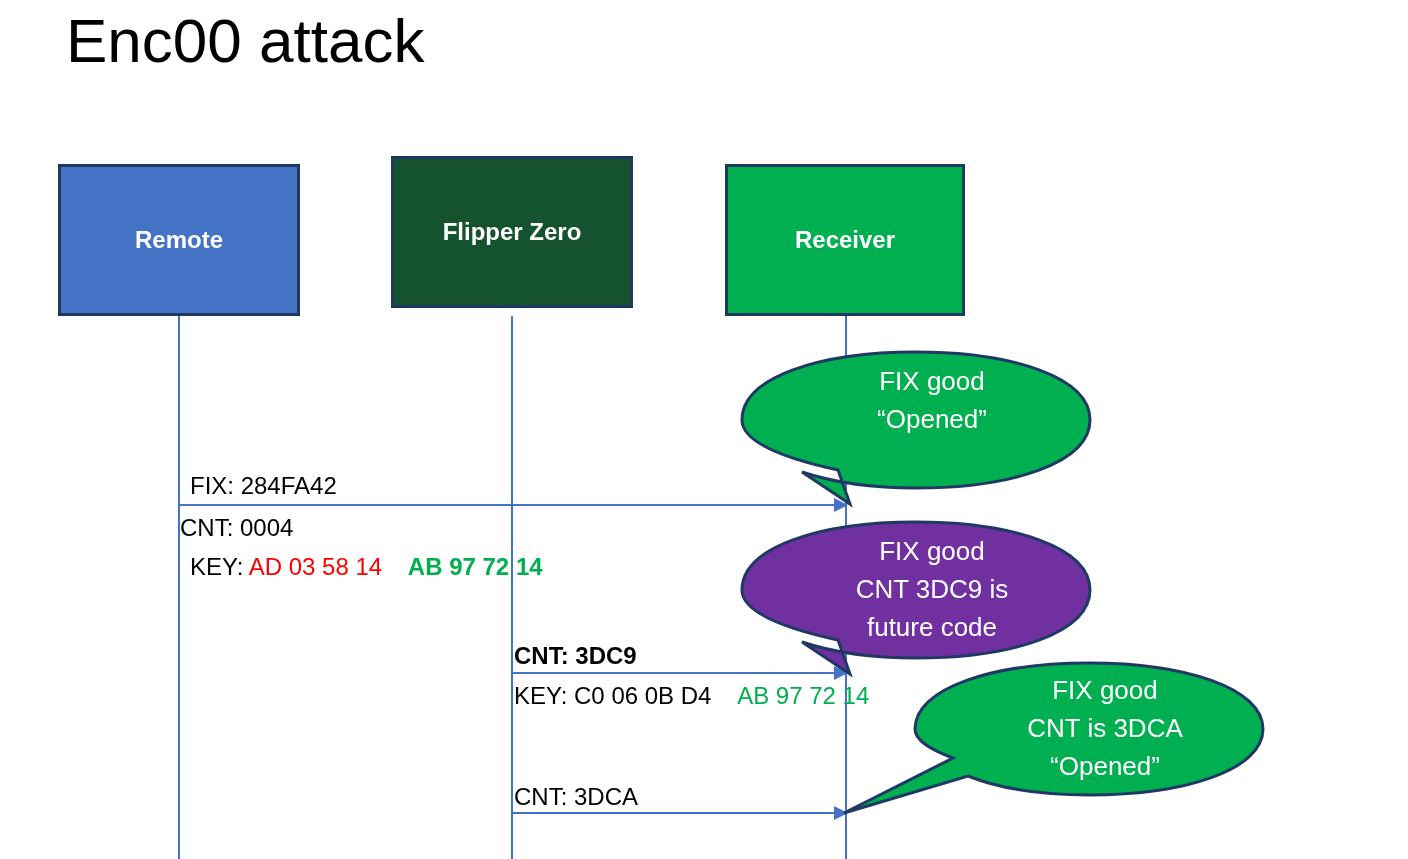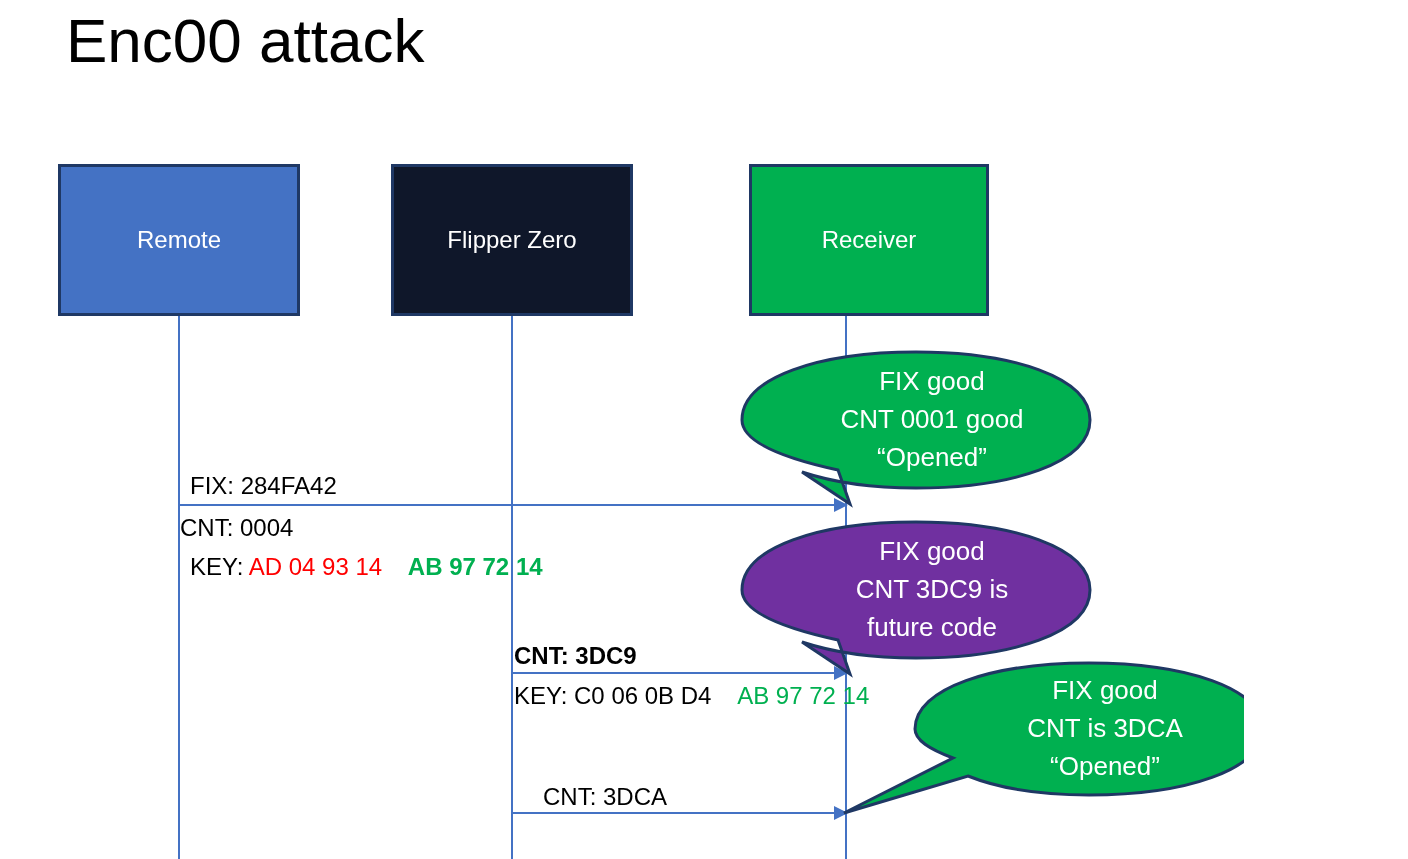--- a/index.html
+++ b/index.html
@@ -11,20 +11,21 @@
   body {
     font-family: "Liberation Sans", sans-serif;
     color: #000000;
   }
   #slide {
     position: relative;
     width: 1244px;
     height: 859px;
     background: #ffffff;
     overflow: hidden;
+    padding-left: 41px;
   }
 
   
   #slide-title {
     position: absolute;
     left: 66px;
     top: 2px;
     font-size: 62px;
     line-height: 78px;
     font-weight: 400;
@@ -39,27 +40,27 @@
     border: 3px solid #1F3864;
     box-sizing: border-box;
     display: flex;
     align-items: center;
     justify-content: center;
   }
   .actor-label {
     color: #ffffff;
     font-size: 24px;
     line-height: 28px;
-    font-weight: 400;
+    font-weight: 700;
     text-align: center;
     white-space: nowrap;
   }
   #actor-remote  { left: 58px;  top: 164px; width: 242px; height: 152px; background: #4472C4; }
-  #actor-flipper { left: 391px; top: 164px; width: 242px; height: 152px; background: #0f172a; }
-  #actor-receiver{ left: 749px; top: 164px; width: 240px; height: 152px; background: #00B050; }
+  #actor-flipper { left: 391px; top: 156px; width: 242px; height: 152px; background: #14532d; }
+  #actor-receiver{ left: 725px; top: 164px; width: 240px; height: 152px; background: #00B050; }
 
   
   .lifeline {
     position: absolute;
     width: 2px;
     background: #4472C4;
   }
   #lifeline-remote   { left: 178px; top: 316px; height: 543px; }
   #lifeline-flipper  { left: 511px; top: 316px; height: 543px; }
   #lifeline-receiver { left: 845px; top: 316px; height: 543px; }
@@ -91,21 +92,21 @@
     font-size: 24px;
     line-height: 37px;
     color: #000000;
     white-space: nowrap;
   }
   #msg1-fix { left: 190px; top: 467px; }
   #msg1-cnt { left: 180px; top: 509px; }
   #msg1-key { left: 190px; top: 548px; }
   #msg2-cnt { left: 514px; top: 637px; font-weight: bold; }
   #msg2-key { left: 514px; top: 677px; }
-  #msg3-cnt { left: 543px; top: 778px; text-align: center; }
+  #msg3-cnt { left: 514px; top: 778px; text-align: center; }
   #msg3-key { left: 514px; top: 818px; }
 
   .k-red   { color: #FF0000; }
   .k-green { color: #00B050; margin-left: 19px; }
   .k-bold  { font-weight: bold; }
 
   
   .callout {
     position: absolute;
   }
@@ -153,34 +154,33 @@
   <div class="lifeline" id="lifeline-remote"></div>
   <div class="lifeline" id="lifeline-flipper"></div>
   <div class="lifeline" id="lifeline-receiver"></div>
 
   <div class="msg-arrow" id="arrow-1"></div>
   <div class="msg-arrow" id="arrow-2"></div>
   <div class="msg-arrow" id="arrow-3"></div>
 
   <div class="msg-text" id="msg1-fix">FIX: 284FA42</div>
   <div class="msg-text" id="msg1-cnt">CNT: 0004</div>
-  <div class="msg-text" id="msg1-key"><span>KEY: </span><span class="k-red">AD 04 93 14 </span><span class="k-green k-bold">AB 97 72 14</span></div>
+  <div class="msg-text" id="msg1-key"><span>KEY: </span><span class="k-red">AD 03 58 14 </span><span class="k-green k-bold">AB 97 72 14</span></div>
 
   <div class="msg-text" id="msg2-cnt">CNT: 3DC9</div>
   <div class="msg-text" id="msg2-key"><span>KEY: C0 06 0B D4 </span><span class="k-green">AB 97 72 14</span></div>
 
   <div class="msg-text" id="msg3-cnt">CNT: 3DCA</div>
 
   <div class="callout" id="callout-1">
     <svg width="348" height="154" viewBox="0 0 348 154">
       <path d="M 174 0 C 270 0 348 25 348 68 C 348 111 270 136 174 136 C 130 136 90 130 60 120 L 108 152 L 96 118 C 50 108 0 92 0 68 C 0 25 78 0 174 0 Z" fill="#00B050" stroke="#1F3864" stroke-width="3"></path>
     </svg>
     <div class="callout-text">
       <div>FIX good</div>
-      <div>CNT 0001 good</div>
       <div>“Opened”</div>
     </div>
   </div>
 
   <div class="callout" id="callout-2">
     <svg width="348" height="154" viewBox="0 0 348 154">
       <path d="M 174 0 C 270 0 348 25 348 68 C 348 111 270 136 174 136 C 130 136 90 130 60 120 L 108 152 L 96 118 C 50 108 0 92 0 68 C 0 25 78 0 174 0 Z" fill="#7030A0" stroke="#1F3864" stroke-width="3"></path>
     </svg>
     <div class="callout-text">
       <div>FIX good</div>

